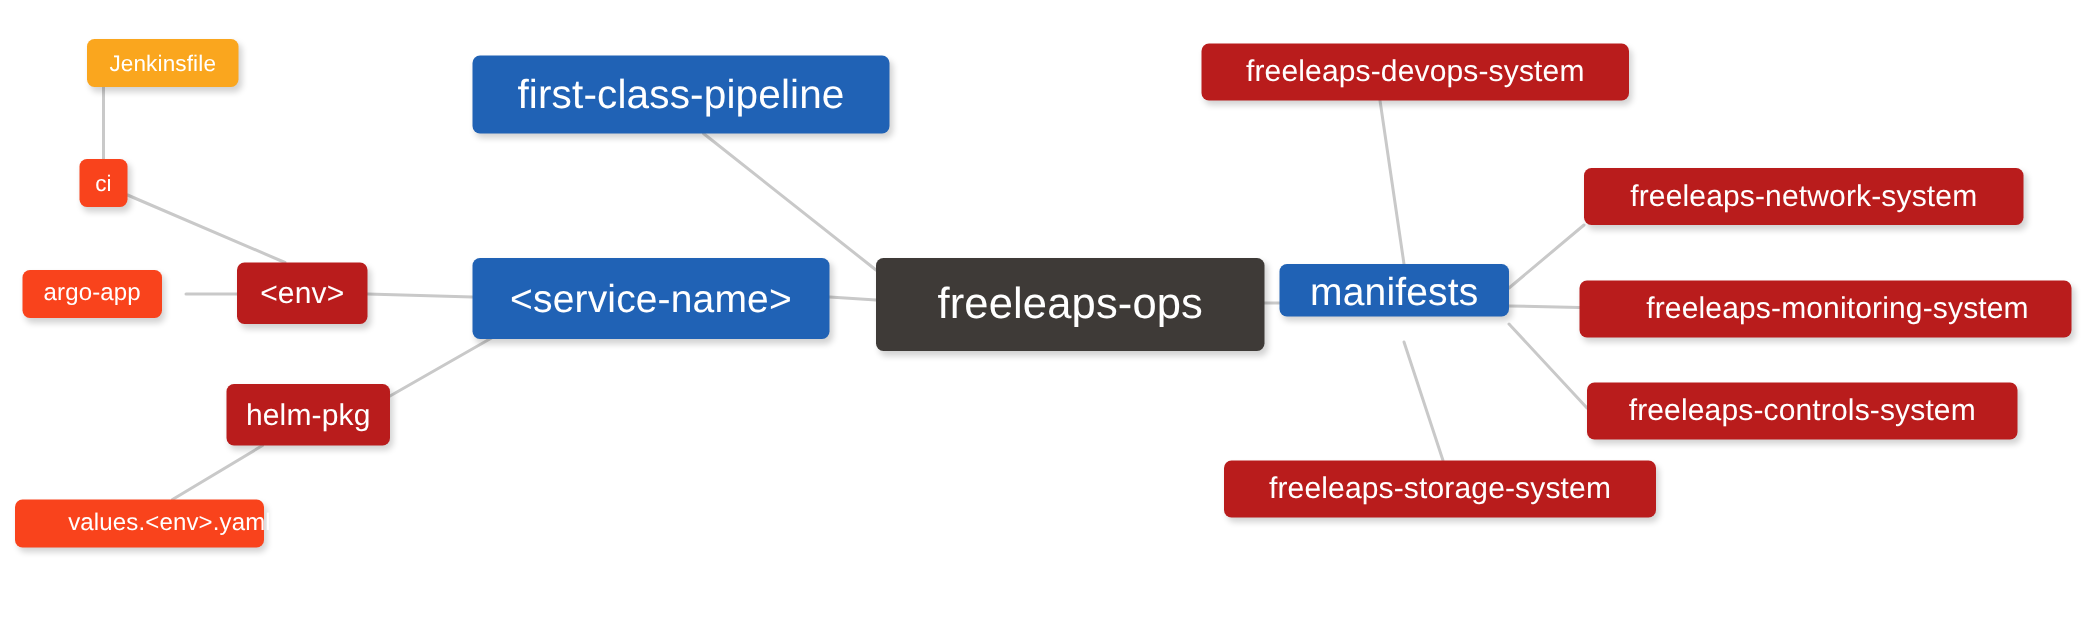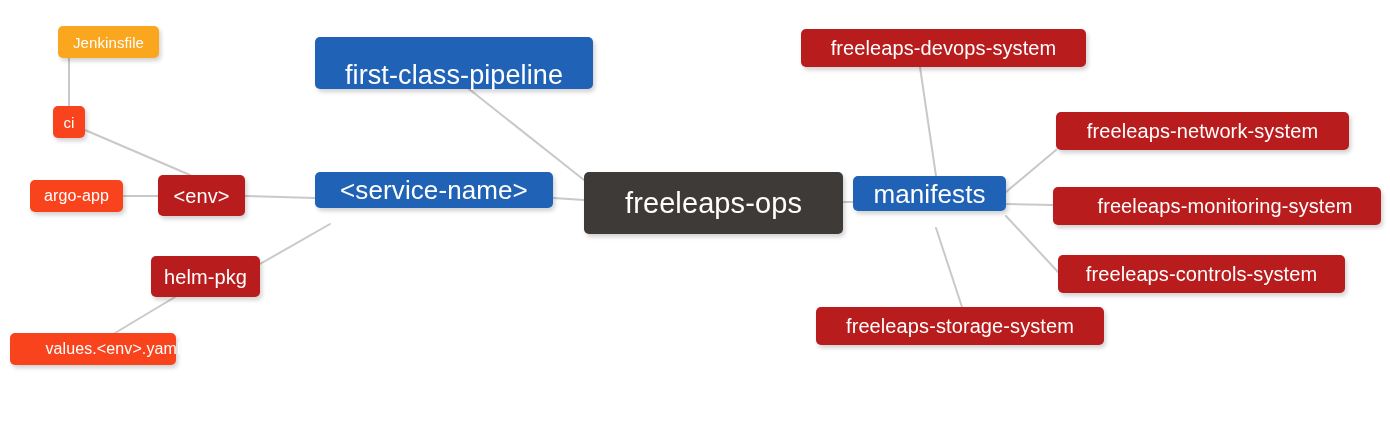--- a/index.html
+++ b/index.html
@@ -60,39 +60,39 @@
       <line x1="936" y1="176" x2="920" y2="67" stroke="#c9c9c9" stroke-width="2" stroke-linecap="round"></line>
       <line x1="1006" y1="192" x2="1056" y2="150" stroke="#c9c9c9" stroke-width="2" stroke-linecap="round"></line>
       <line x1="1006" y1="204" x2="1053" y2="205" stroke="#c9c9c9" stroke-width="2" stroke-linecap="round"></line>
       <line x1="1006" y1="216" x2="1058" y2="272" stroke="#c9c9c9" stroke-width="2" stroke-linecap="round"></line>
       <line x1="936" y1="228" x2="962" y2="307" stroke="#c9c9c9" stroke-width="2" stroke-linecap="round"></line>
     </svg>
   <div id="node-layer">
       <div class="node n-root" style="left: 584px; top: 172px; width: 259px; height: 62px; font-size: 29px;">
         <span>freeleaps-ops</span>
       </div>
-      <div class="node n-blue" style="left: 315px; top: 37px; width: 278px; height: 52px; font-size: 27px; align-items: flex-end;">
+      <div class="node n-blue" style="left: 315px; top: 37px; width: 278px; height: 52px; font-size: 27px;">
         <span>first-class-pipeline</span>
       </div>
-      <div class="node n-blue" style="left: 315px; top: 172px; width: 238px; height: 36px; font-size: 26px;">
+      <div class="node n-blue" style="left: 315px; top: 172px; width: 238px; height: 54px; font-size: 26px;">
         <span>&lt;service-name&gt;</span>
       </div>
       <div class="node n-blue" style="left: 853px; top: 176px; width: 153px; height: 35px; font-size: 26px;">
         <span>manifests</span>
       </div>
       <div class="node n-green" style="left: 158px; top: 175px; width: 87px; height: 41px; font-size: 20px;">
         <span>&lt;env&gt;</span>
       </div>
       <div class="node n-green" style="left: 151px; top: 256px; width: 109px; height: 41px; font-size: 20px;">
         <span>helm-pkg</span>
       </div>
       <div class="node n-red" style="left: 53px; top: 106px; width: 32px; height: 32px; font-size: 15px;">
         <span>ci</span>
       </div>
-      <div class="node n-red" style="left: 30px; top: 180px; width: 93px; height: 32px; font-size: 16px;">
+      <div class="node n-red" style="left: 15px; top: 180px; width: 93px; height: 32px; font-size: 16px;">
         <span>argo-app</span>
       </div>
       <div class="node n-orange" style="left: 18px; top: 26px; width: 101px; height: 32px; font-size: 15px;">
         <span>Jenkinsfile</span>
       </div>
       <div class="node n-red" style="left: 10px; top: 333px; width: 166px; height: 32px; font-size: 16px; padding-left: 40px;">
         <span>values.&lt;env&gt;.yaml</span>
       </div>
       <div class="node n-green" style="left: 801px; top: 29px; width: 285px; height: 38px; font-size: 20px;">
         <span>freeleaps-devops-system</span>

